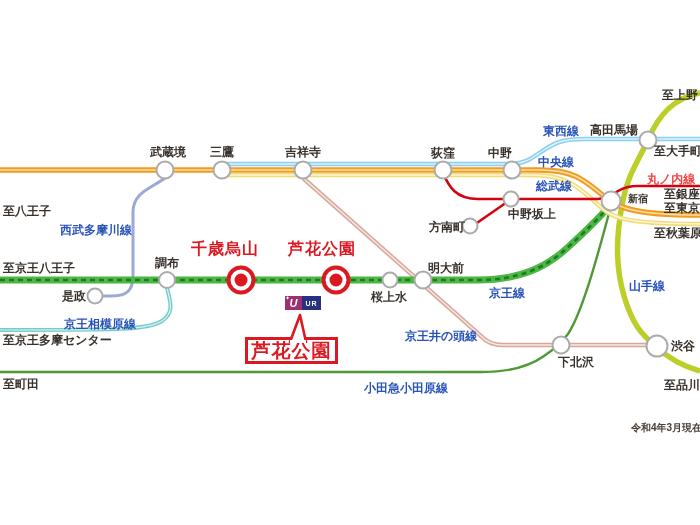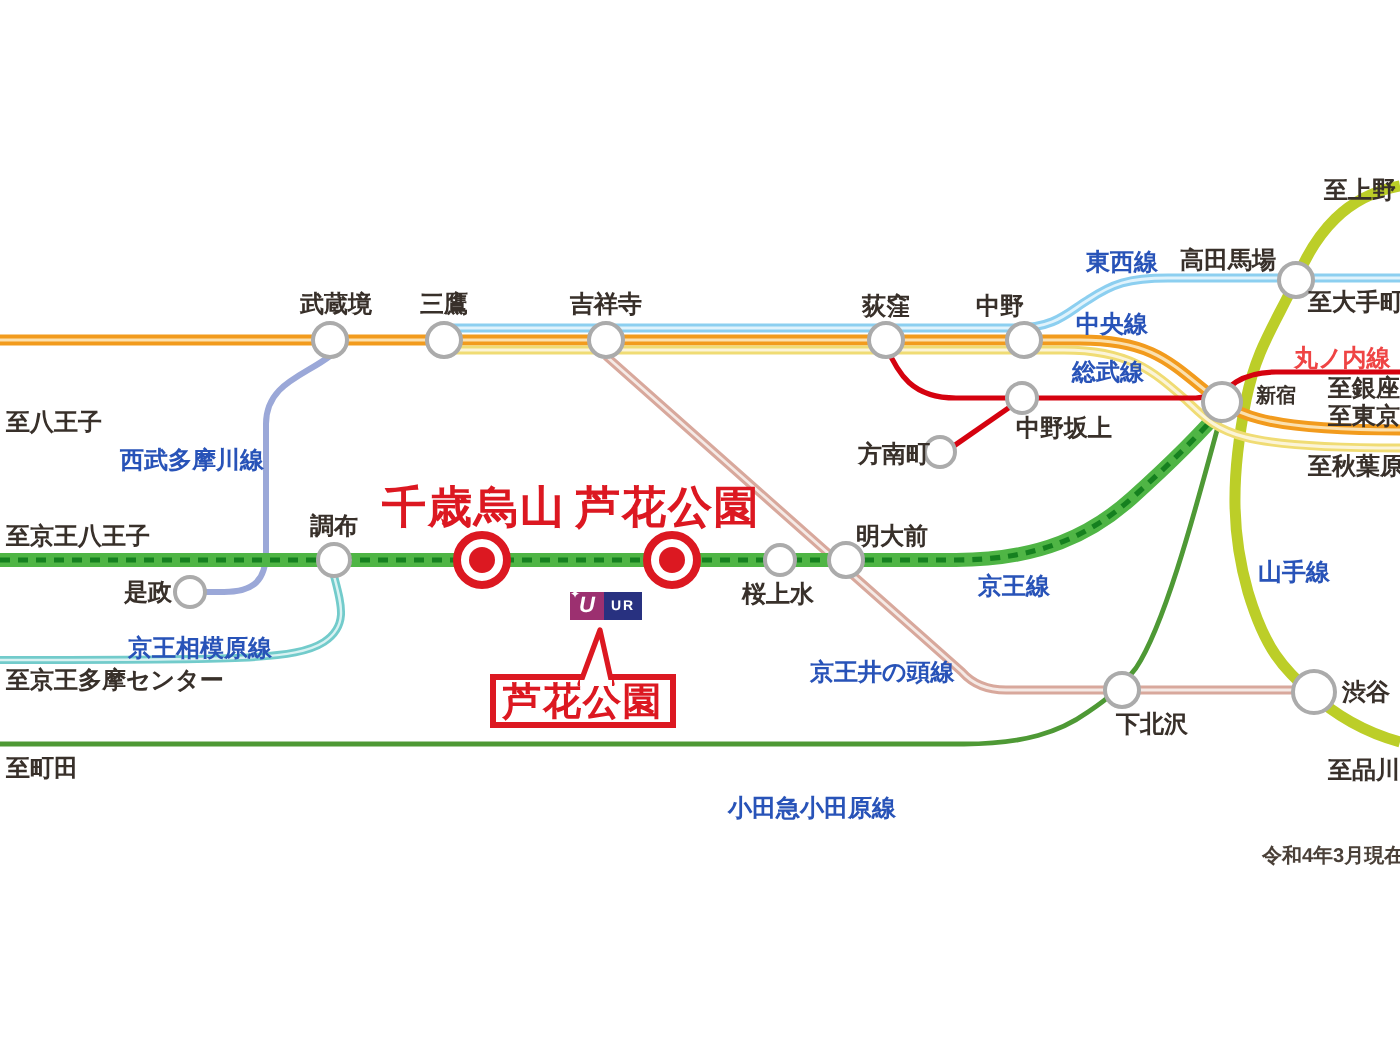--- a/index.html
+++ b/index.html
@@ -3,21 +3,21 @@
 <meta charset="utf-8">
 <style>
   html,body{margin:0;padding:0;background:#fff;}
   #stage{position:relative;width:700px;height:525px;background:#ffffff;overflow:hidden;
          font-family:"Liberation Sans","DejaVu Sans",sans-serif;}
   #rails{position:absolute;left:0;top:0;}
   .lbl{position:absolute;font-size:12px;font-weight:bold;color:#38302a;line-height:1.1;white-space:nowrap;}
   .lbl-blue{color:#2853b8;}
   .lbl-red{color:#ef4444;}
   .lbl-lg{font-size:10px;}
-  .big-red{position:absolute;font-size:22px;font-weight:bold;color:#dc1821;white-space:nowrap;letter-spacing:1px;}
+  .big-red{position:absolute;font-size:16px;font-weight:bold;color:#dc1821;white-space:nowrap;letter-spacing:1px;}
   .note{position:absolute;font-size:10px;font-weight:bold;color:#4a4038;white-space:nowrap;}
   .callout-box{position:absolute;left:245px;top:337px;width:87px;height:21px;background:#fff;
                border:3px solid #dc1821;display:flex;align-items:center;justify-content:center;}
   .callout-box span{font-size:19px;font-weight:bold;color:#dc1821;letter-spacing:1px;white-space:nowrap;}
   .callout-tail{position:absolute;left:283px;top:311px;}
   .ur-logo{position:absolute;left:285px;top:296px;display:flex;height:14px;}
   .ur-u{position:relative;width:17px;height:14px;background:#9c3070;color:#fff;display:flex;
         align-items:center;justify-content:center;font-size:11px;font-weight:bold;font-style:italic;}
   .ur-u .spark{position:absolute;left:0px;top:-2px;font-size:6px;font-style:normal;color:#fff;}
   .ur-r{width:19px;height:14px;background:#283180;color:#fff;display:flex;align-items:center;
@@ -111,21 +111,21 @@
   <span class="lbl" style="left:664px;top:379px;">至品川</span>
 
   <span class="lbl lbl-blue" style="left:60px;top:224px;">西武多摩川線</span>
   <span class="lbl lbl-blue" style="left:64px;top:318px;">京王相模原線</span>
   <span class="lbl lbl-blue" style="left:543px;top:125px;">東西線</span>
   <span class="lbl lbl-blue" style="left:538px;top:156px;">中央線</span>
   <span class="lbl lbl-blue" style="left:536px;top:180px;">総武線</span>
   <span class="lbl lbl-red" style="left:647px;top:173px;">丸ノ内線</span>
   <span class="lbl lbl-blue" style="left:489px;top:287px;">京王線</span>
   <span class="lbl lbl-blue" style="left:405px;top:330px;">京王井の頭線</span>
-  <span class="lbl lbl-blue" style="left:364px;top:398px;">小田急小田原線</span>
+  <span class="lbl lbl-blue" style="left:364px;top:382px;">小田急小田原線</span>
   <span class="lbl lbl-blue" style="left:629px;top:280px;">山手線</span>
 
   <span class="big-red" style="left:191px;top:239px;">千歳烏山</span>
   <span class="big-red" style="left:288px;top:239px;">芦花公園</span>
 
   <div class="ur-logo">
     <div class="ur-u">
       <span class="spark">✦</span>
       <span>U</span>
     </div>

